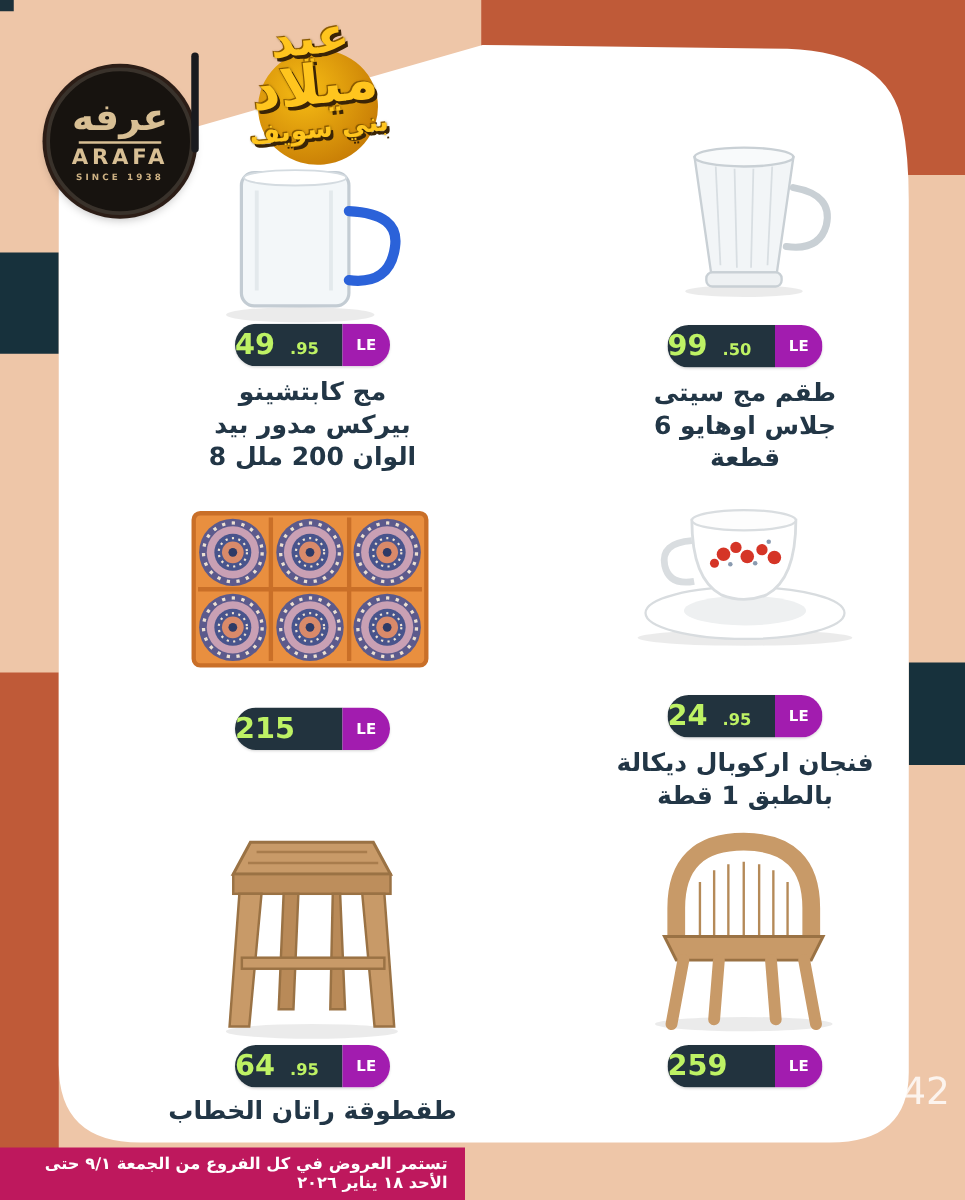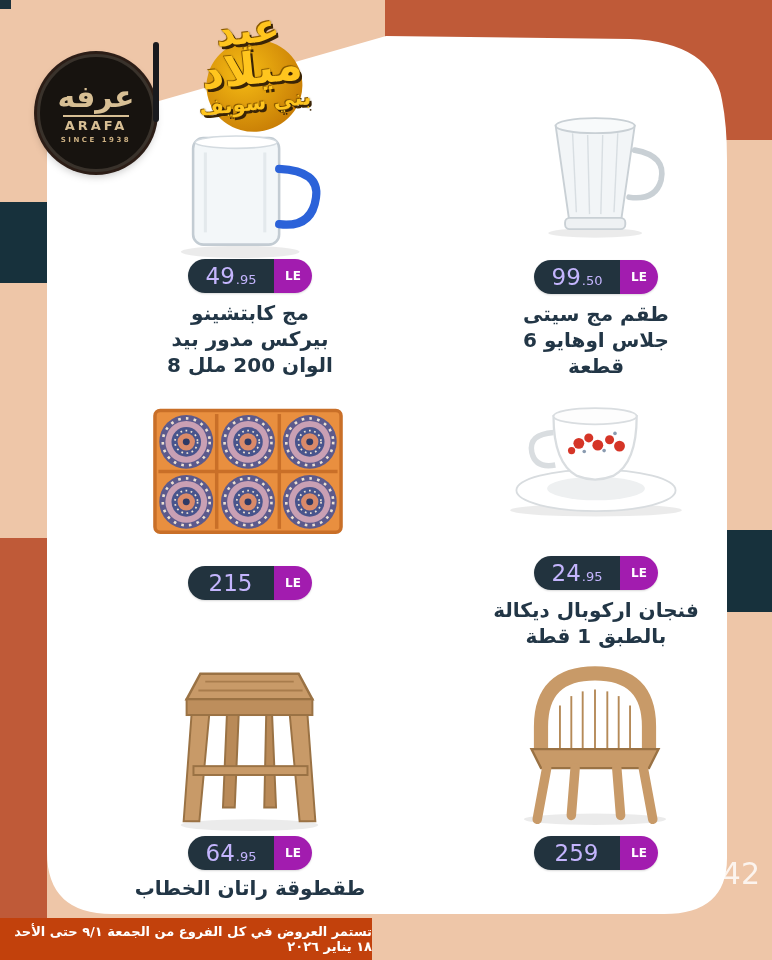--- a/index.html
+++ b/index.html
@@ -14,21 +14,21 @@
   
   .arafa-logo{
     left:37px;top:54px;width:118px;height:118px;border-radius:50%;
     background:#17130f;border:3px solid #39322b;
     box-shadow:0 0 0 3px #2c1d16, 0 4px 8px rgba(0,0,0,.25);
     display:flex;flex-direction:column;align-items:center;justify-content:center;
     color:#d8bf94;text-align:center;
   }
   .arafa-ar{font-size:30px;font-weight:700;line-height:1;text-align:right;}
   .arafa-rule{width:66px;height:2px;background:#d8bf94;margin:3px 0 2px;}
-  .arafa-en{font-size:13px;font-weight:700;letter-spacing:3px;line-height:1.1;}
+  .arafa-en{font-size:17px;font-weight:700;letter-spacing:3px;line-height:1.1;}
   .arafa-since{font-size:7px;font-weight:700;letter-spacing:2.5px;margin-top:3px;color:#cdb183;}
   .logo-divider{left:153px;top:42px;width:6px;height:80px;background:#191a1e;border-radius:3px;}
   .event-logo{
     left:168px;top:12px;width:166px;text-align:center;transform:rotate(-6deg);
     color:#ffc51e;font-weight:700;line-height:.95;
     text-shadow:2px 3px 0 #3a2406,-1px -1px 0 #8a5a00,0 0 2px #6b4a00;
   }
   .event-badge{position:absolute;left:36px;top:28px;width:96px;height:92px;border-radius:50%;
     background:radial-gradient(circle at 40% 35%,#f7bd14,#c97f06 75%);z-index:0;}
   .event-logo span{position:relative;z-index:1;display:block;}
@@ -36,38 +36,38 @@
   .ev2{font-size:44px;}
   .ev3{font-size:21px;margin-top:4px;}
 
   
   .pimg{position:absolute;z-index:1;}
   .pill{
     position:absolute;z-index:1;width:124px;height:34px;border-radius:17px;
     overflow:hidden;display:flex;box-shadow:0 1px 2px rgba(0,0,0,.15);
   }
   .pill-num{
-    flex:1;background:#22333e;color:#c4b5fd;display:flex;align-items:center;justify-content:center;
-    font-weight:400;font-size:23px;direction:ltr;line-height:1;
-  }
-  .pill-num .dec{font-size:13px;position:relative;top:3px;margin-left:1px;}
+    flex:1;background:#22333e;color:#bef264;display:flex;align-items:center;
+    font-weight:700;font-size:23px;direction:ltr;line-height:1;
+  }
+  .pill-num .dec{font-size:13px;position:relative;top:3px;margin-left:12px;}
   .pill-cur{
     width:38px;background:#a21caf;color:#fff;display:flex;align-items:center;justify-content:center;
     font-weight:700;font-size:12px;
   }
   .ptitle{
     position:absolute;z-index:1;width:300px;text-align:center;direction:rtl;
     color:#223646;font-weight:700;font-size:20px;line-height:1.3;white-space:pre-line;
   }
 
   
   .footer-note{
-    left:0;top:918px;width:372px;height:42px;background:#c2410c;
+    left:0;top:918px;width:372px;height:42px;background:#be185d;
     display:flex;align-items:center;justify-content:center;
-    color:#fff;font-size:13px;font-weight:700;direction:rtl;padding:0 0;
+    color:#fff;font-size:13px;font-weight:700;direction:rtl;padding:0 14px;
   }
   .page-num{
     right:12px;top:856px;font-size:30px;font-weight:400;color:rgba(255,255,255,.8);
   }
 </style>
 </head>
 <body>
 
 <div class="page">
 

